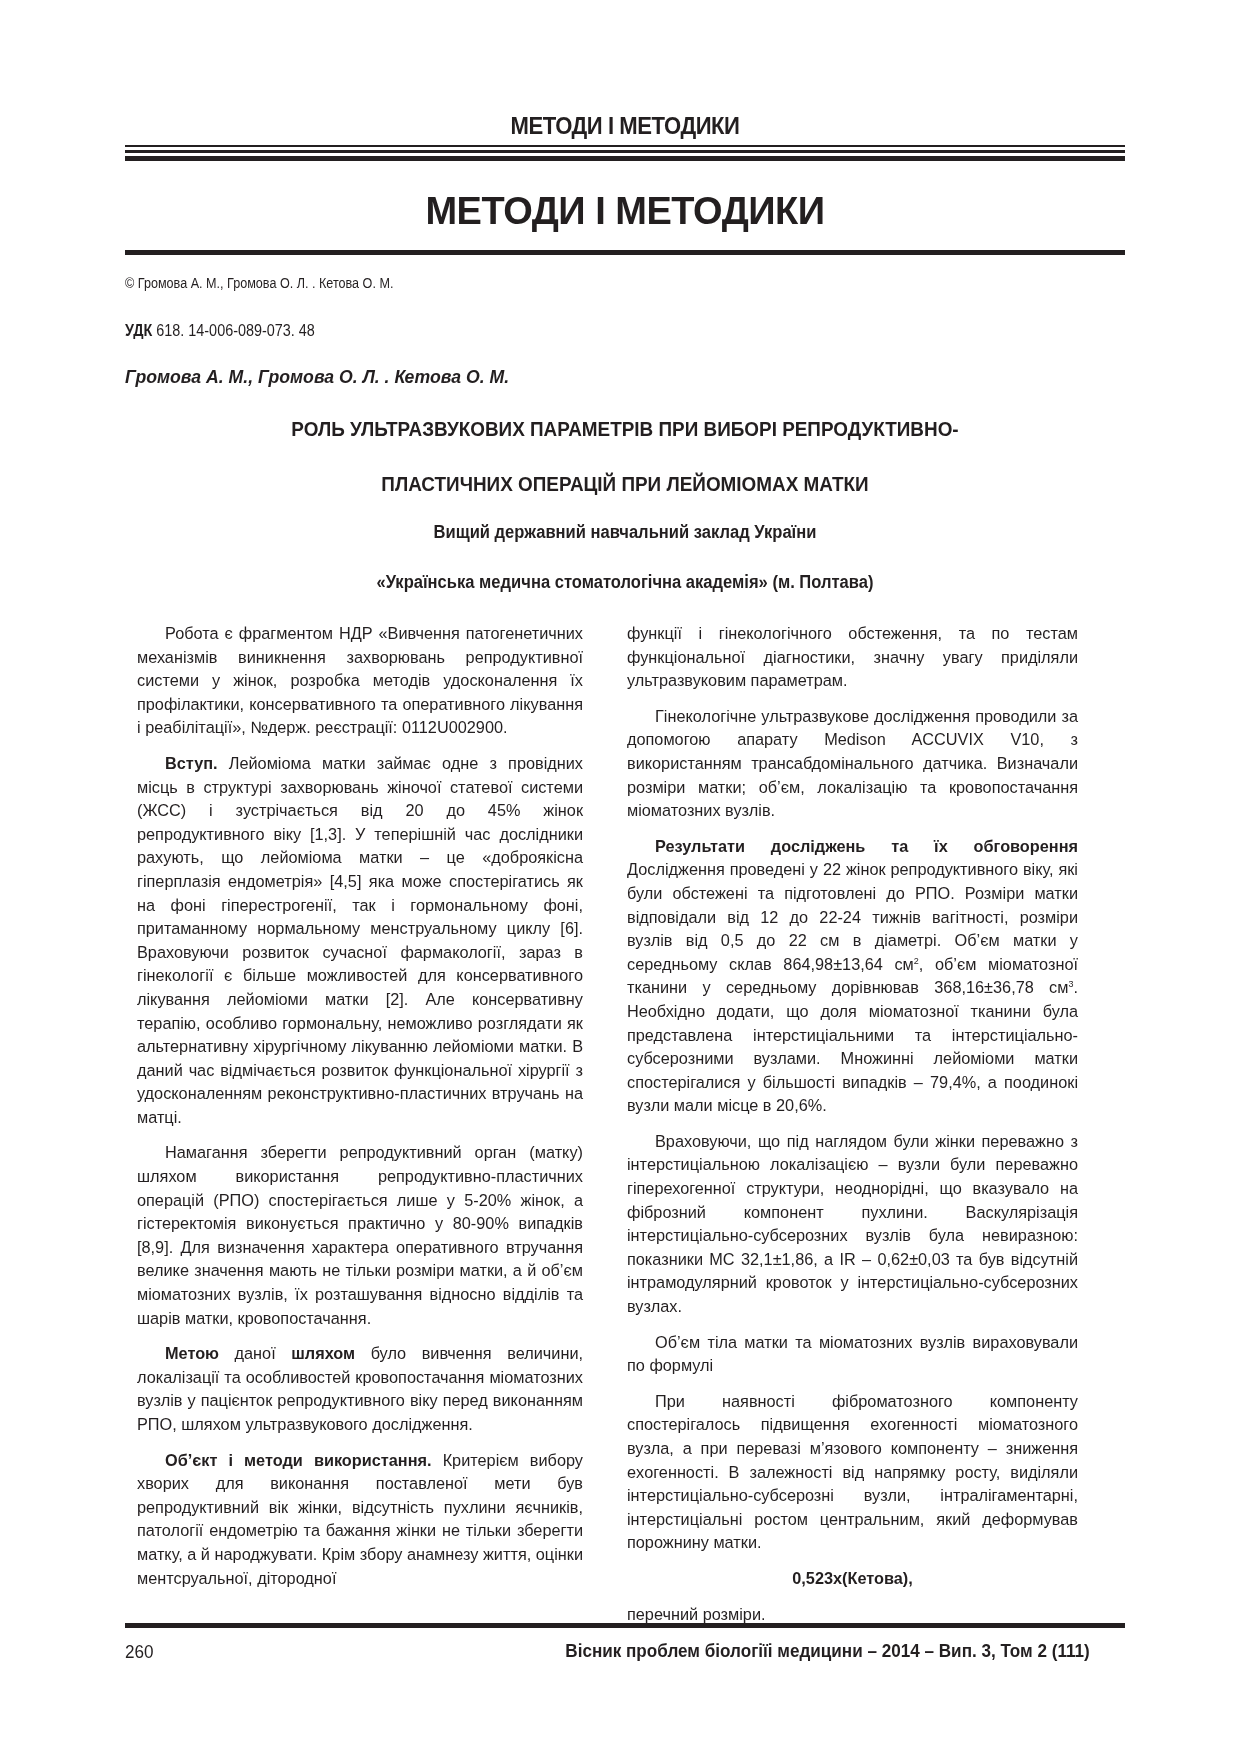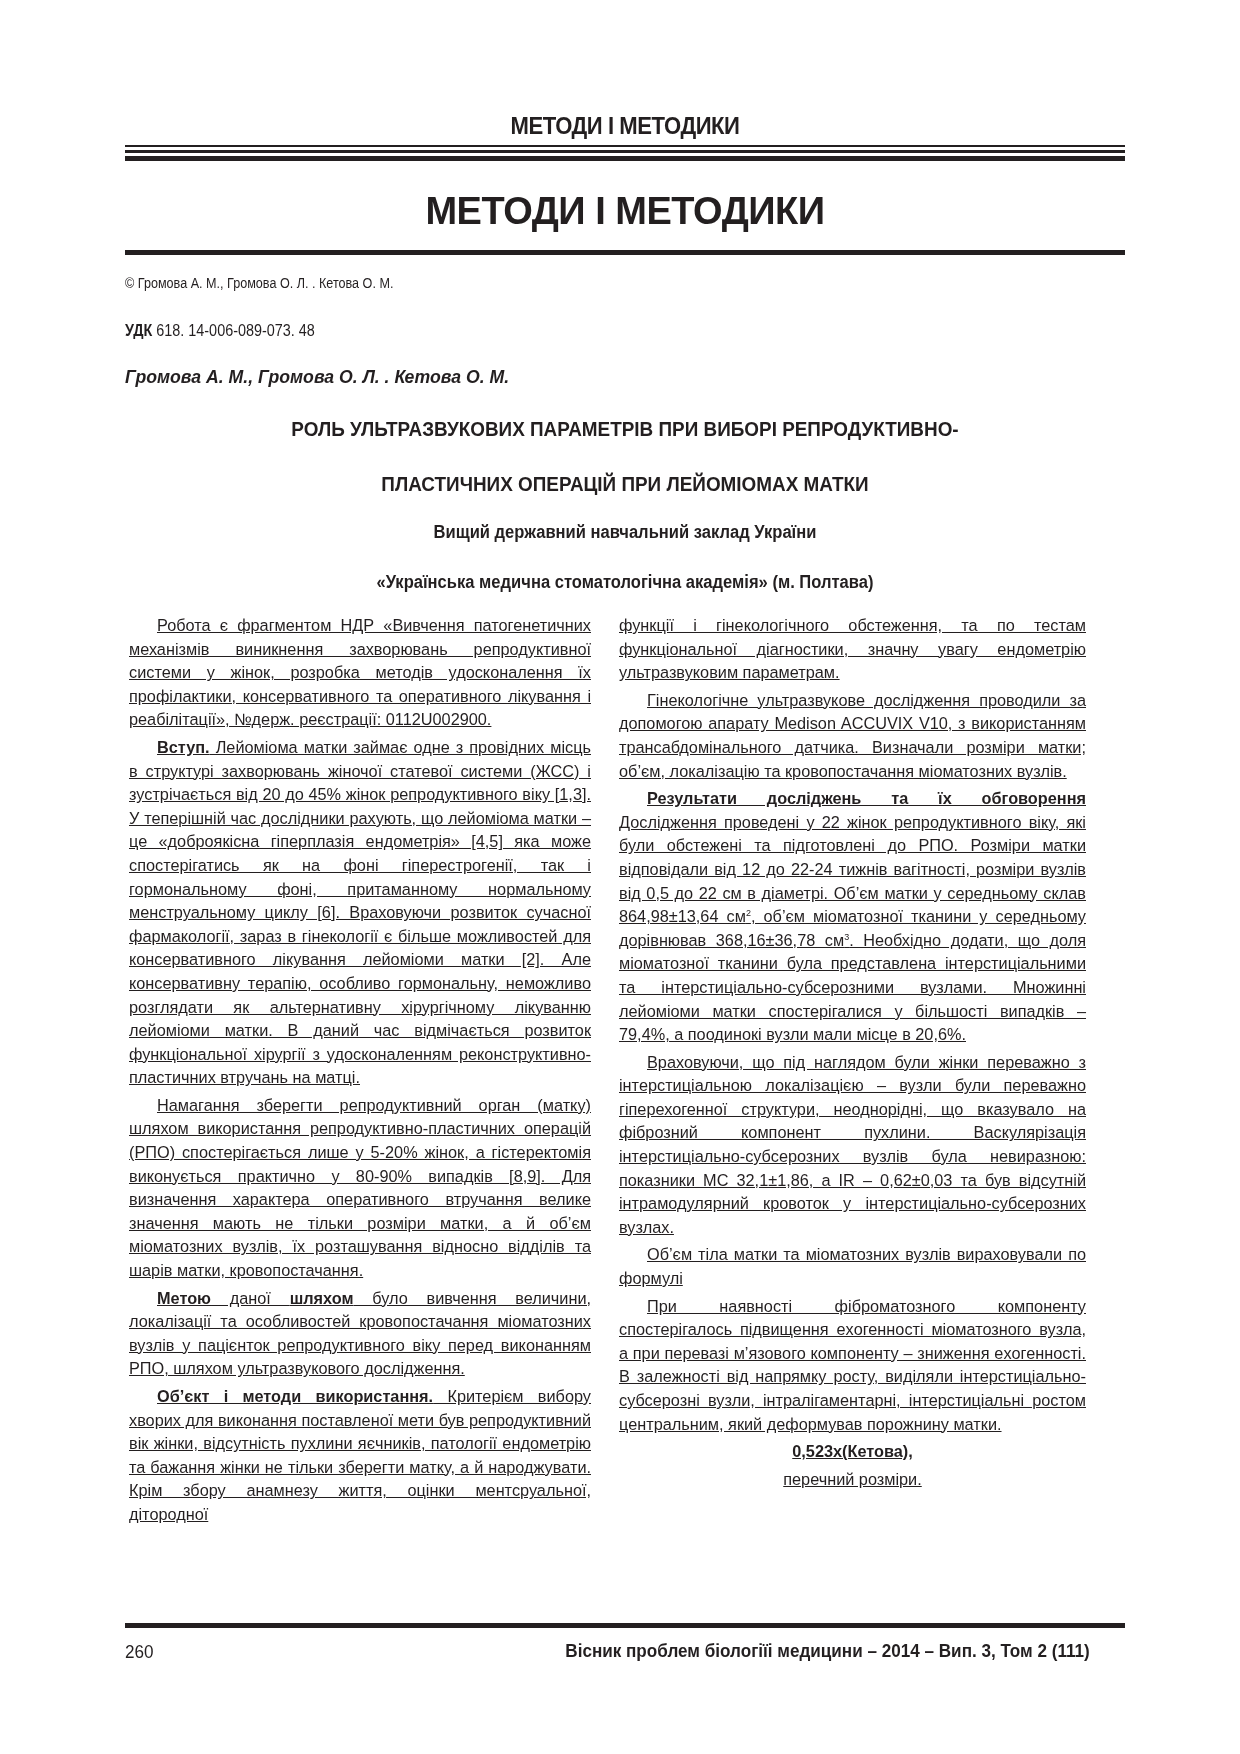--- a/index.html
+++ b/index.html
@@ -47,26 +47,26 @@
   }
   .a1 { top: 522px; }
   .a2 { top: 572px; }
   .col {
     position: absolute; top: 610px; width: 470px;
     font-family: "Liberation Sans", sans-serif; font-size: 16.3px; line-height: 23.6px;
     text-align: justify;
   }
   .col-left { left: 0; }
   .col-right { left: 490px; width: 475px; }
-  .col p { margin: 4px; text-indent: 28px; text-decoration: underline; }
+  .col p { margin: 12px; text-indent: 28px; }
   .col p.noindent { text-indent: 0; }
   .col b { font-weight: bold; }
   .formula { text-align: center; font-weight: bold; text-indent: 0 !important; }
   .formula-note { text-align: right; text-indent: 0 !important; }
-  .formula-note2 { text-align: center; text-indent: 0 !important; }
+  .formula-note2 { text-align: left; text-indent: 0 !important; }
   .rule-foot { position: absolute; left: 0; top: 1623px; width: 1000px; height: 5px; background: #231f20; }
   .page-num {
     position: absolute; left: 0; top: 1641px; font-family: "Liberation Sans", sans-serif;
     font-size: 19px; transform: scaleX(0.9); transform-origin: left;
   }
   .journal {
     position: absolute; right: 35px; top: 1640px; font-family: "Liberation Sans", sans-serif;
     font-size: 19px; font-weight: bold; transform: scaleX(0.9); transform-origin: right;
   }
   sup { font-size: 9px; vertical-align: super; line-height: 0; }
@@ -94,21 +94,21 @@
 
   <div class="col col-left">
     <p>Робота є фрагментом НДР «Вивчення патогенетичних механізмів виникнення захворювань репродуктивної системи у жінок, розробка методів удосконалення їх профілактики, консервативного та оперативного лікування і реабілітації», №держ. реєстрації: 0112U002900.</p>
     <p><b>Вступ.</b><span> Лейоміома матки займає одне з провідних місць в структурі захворювань жіночої статевої системи (ЖСС) і зустрічається від 20 до 45% жінок репродуктивного віку [1,3]. У теперішній час дослідники рахують, що лейоміома матки – це «доброякісна гіперплазія ендометрія» [4,5] яка може спостерігатись як на фоні гіперестрогенії, так і гормональному фоні, притаманному нормальному менструальному циклу [6]. Враховуючи розвиток сучасної фармакології, зараз в гінекології є більше можливостей для консервативного лікування лейоміоми матки [2]. Але консервативну терапію, особливо гормональну, неможливо розглядати як альтернативну хірургічному лікуванню лейоміоми матки. В даний час відмічається розвиток функціональної хірургії з удосконаленням реконструктивно-пластичних втручань на матці.</span></p>
     <p>Намагання зберегти репродуктивний орган (матку) шляхом використання репродуктивно-пластичних операцій (РПО) спостерігається лише у 5-20% жінок, а гістеректомія виконується практично у 80-90% випадків [8,9]. Для визначення характера оперативного втручання велике значення мають не тільки розміри матки, а й об’єм міоматозних вузлів, їх розташування відносно відділів та шарів матки, кровопостачання.</p>
     <p><b>Метою</b><span> даної </span><b>шляхом</b><span> було вивчення величини, локалізації та особливостей кровопостачання міоматозних вузлів у пацієнток репродуктивного віку перед виконанням РПО, шляхом ультразвукового дослідження.</span></p>
     <p><b>Об’єкт і методи використання.</b><span> Критерієм вибору хворих для виконання поставленої мети був репродуктивний вік жінки, відсутність пухлини яєчників, патології ендометрію та бажання жінки не тільки зберегти матку, а й народжувати. Крім збору анамнезу життя, оцінки ментсруальної, дітородної</span></p>
   </div>
 
   <div class="col col-right">
-    <p class="noindent">функції і гінекологічного обстеження, та по тестам функціональної діагностики, значну увагу ендометрію ультразвуковим параметрам.</p>
+    <p class="noindent">функції і гінекологічного обстеження, та по тестам функціональної діагностики, значну увагу приділяли ультразвуковим параметрам.</p>
     <p>Гінекологічне ультразвукове дослідження проводили за допомогою апарату Medison ACCUVIX V10, з використанням трансабдомінального датчика. Визначали розміри матки; об’єм, локалізацію та кровопостачання міоматозних вузлів.</p>
     <p><b>Результати досліджень та їх обговорення</b><span> Дослідження проведені у 22 жінок репродуктивного віку, які були обстежені та підготовлені до РПО. Розміри матки відповідали від 12 до 22-24 тижнів вагітності, розміри вузлів від 0,5 до 22 см в діаметрі. Об’єм матки у середньому склав 864,98±13,64 см</span><sup>2</sup><span>, об’єм міоматозної тканини у середньому дорівнював 368,16±36,78 см</span><sup>3</sup><span>. Необхідно додати, що доля міоматозної тканини була представлена інтерстиціальними та інтерстиціально-субсерозними вузлами. Множинні лейоміоми матки спостерігалися у більшості випадків – 79,4%, а поодинокі вузли мали місце в 20,6%.</span></p>
     <p>Враховуючи, що під наглядом були жінки переважно з інтерстиціальною локалізацією – вузли були переважно гіперехогенної структури, неоднорідні, що вказувало на фіброзний компонент пухлини. Васкулярізація інтерстиціально-субсерозних вузлів була невиразною: показники МС 32,1±1,86, а IR – 0,62±0,03 та був відсутній інтрамодулярний кровоток у інтерстиціально-субсерозних вузлах.</p>
     <p>Об’єм тіла матки та міоматозних вузлів вираховували по формулі</p>
     <p>При наявності фіброматозного компоненту спостерігалось підвищення exогенності міоматозного вузла, а при перевазі м’язового компоненту – зниження exогенності. В залежності від напрямку росту, виділяли інтерстиціально-субсерозні вузли, інтралігаментарні, інтерстиціальні ростом центральним, який деформував порожнину матки.</p>
     <p class="formula">0,523х(Кетова),</p>
     <p class="formula-note2">перечний розміри.</p>
   </div>
 
   <div class="rule-foot"></div>

